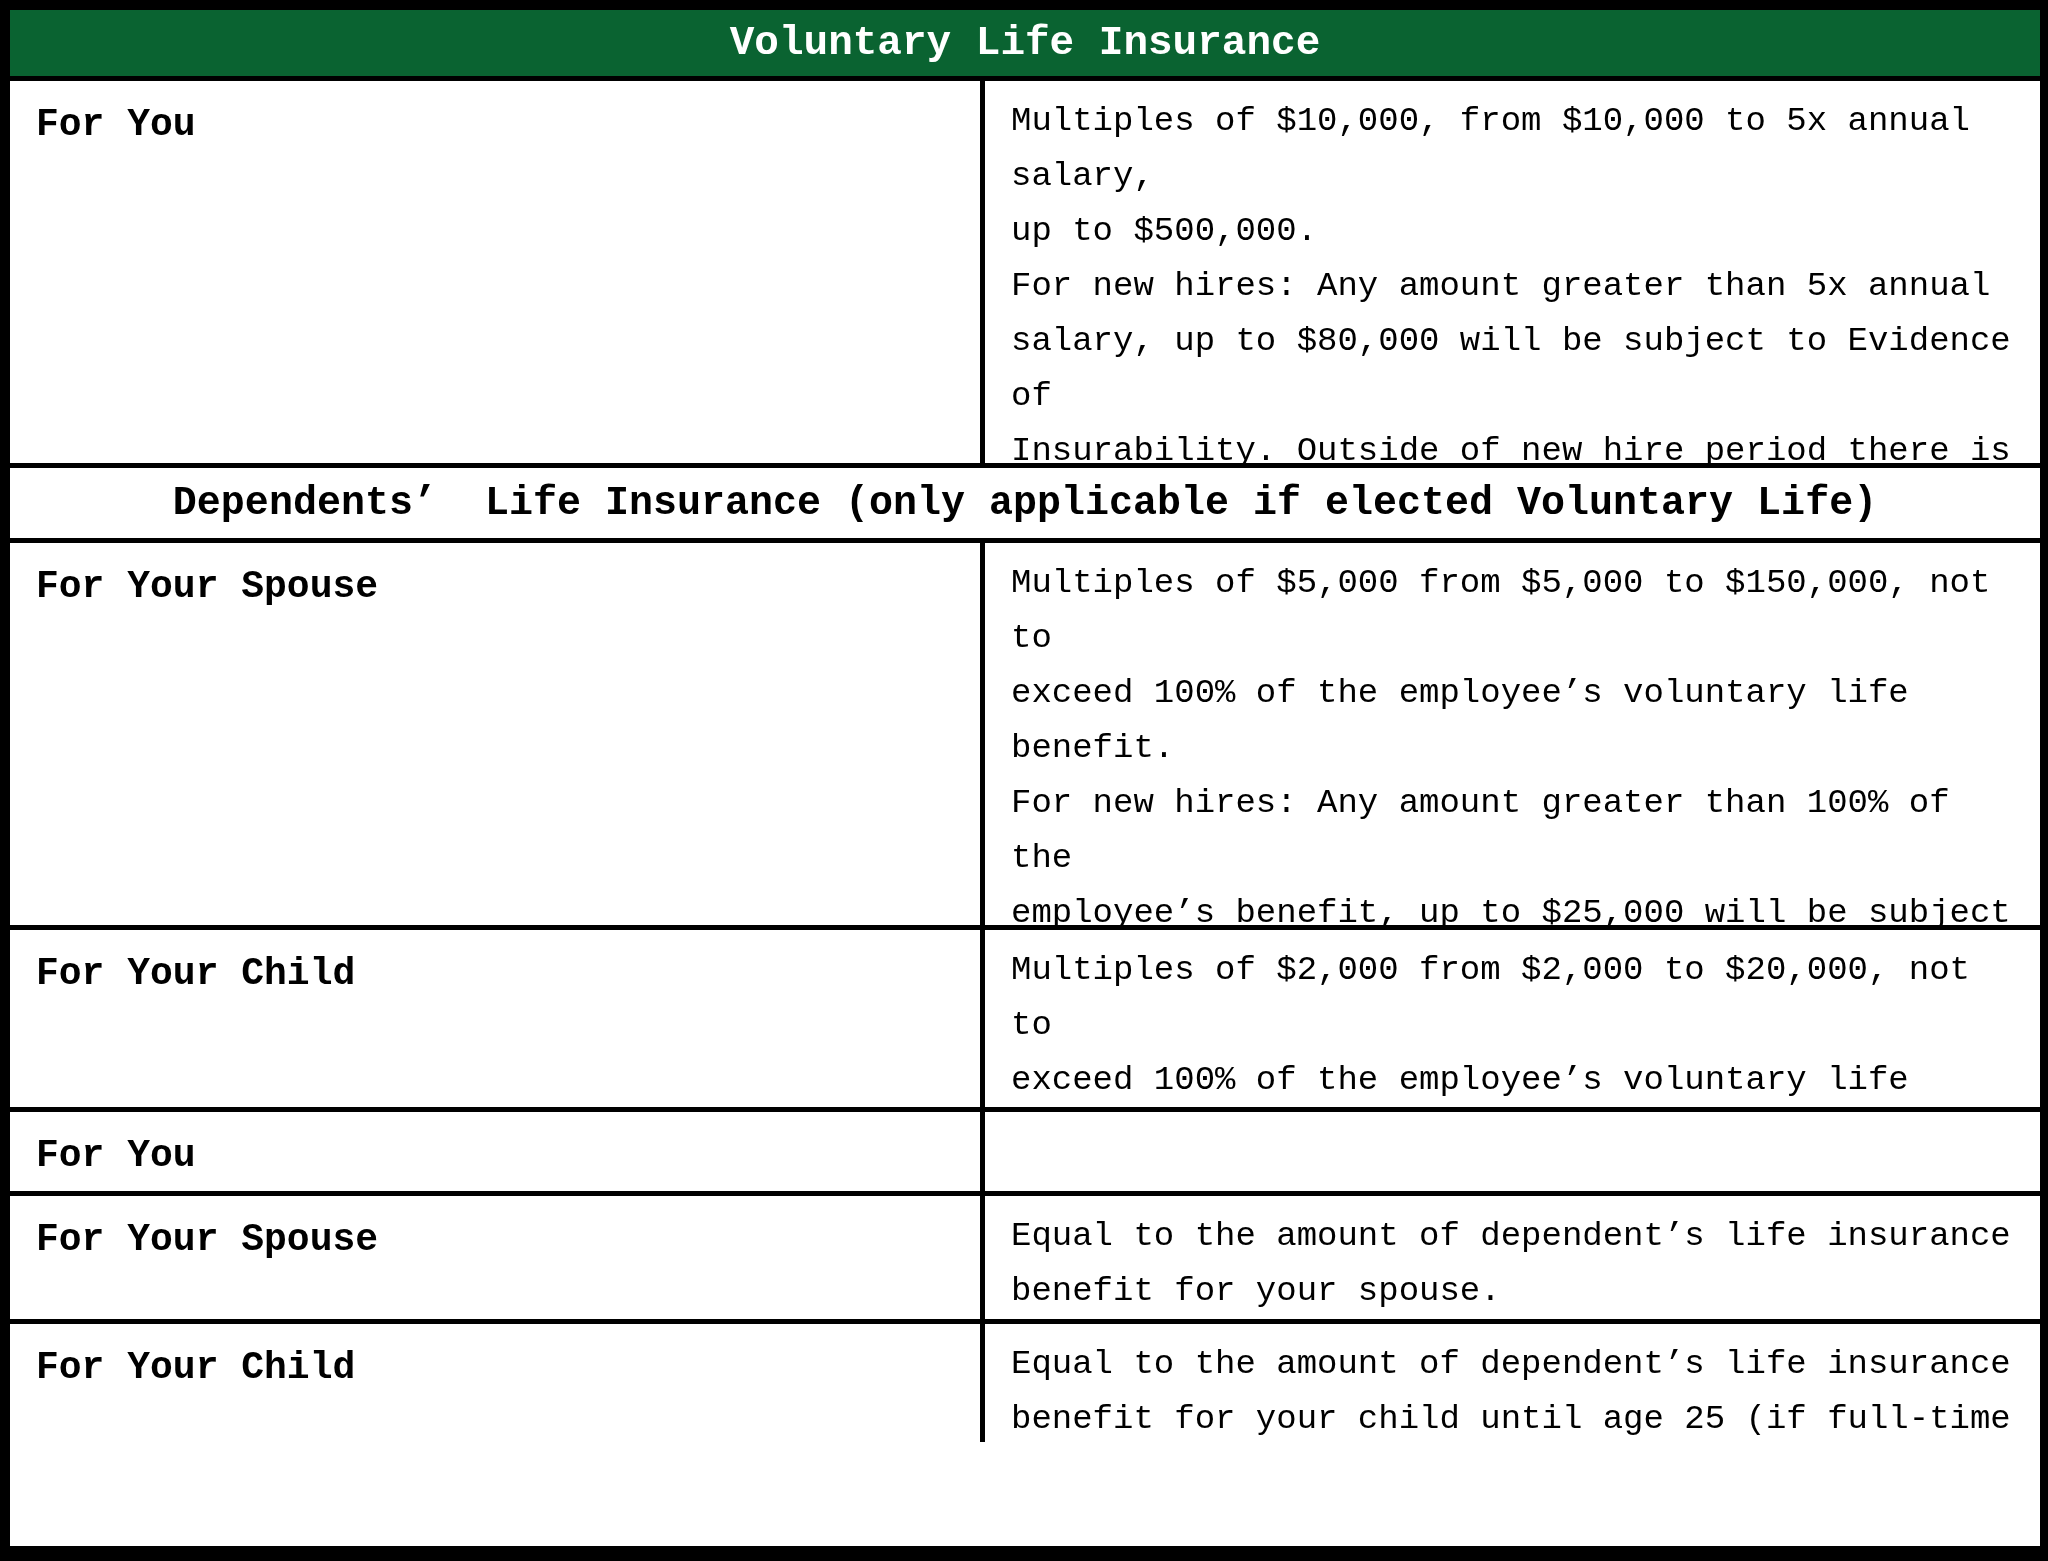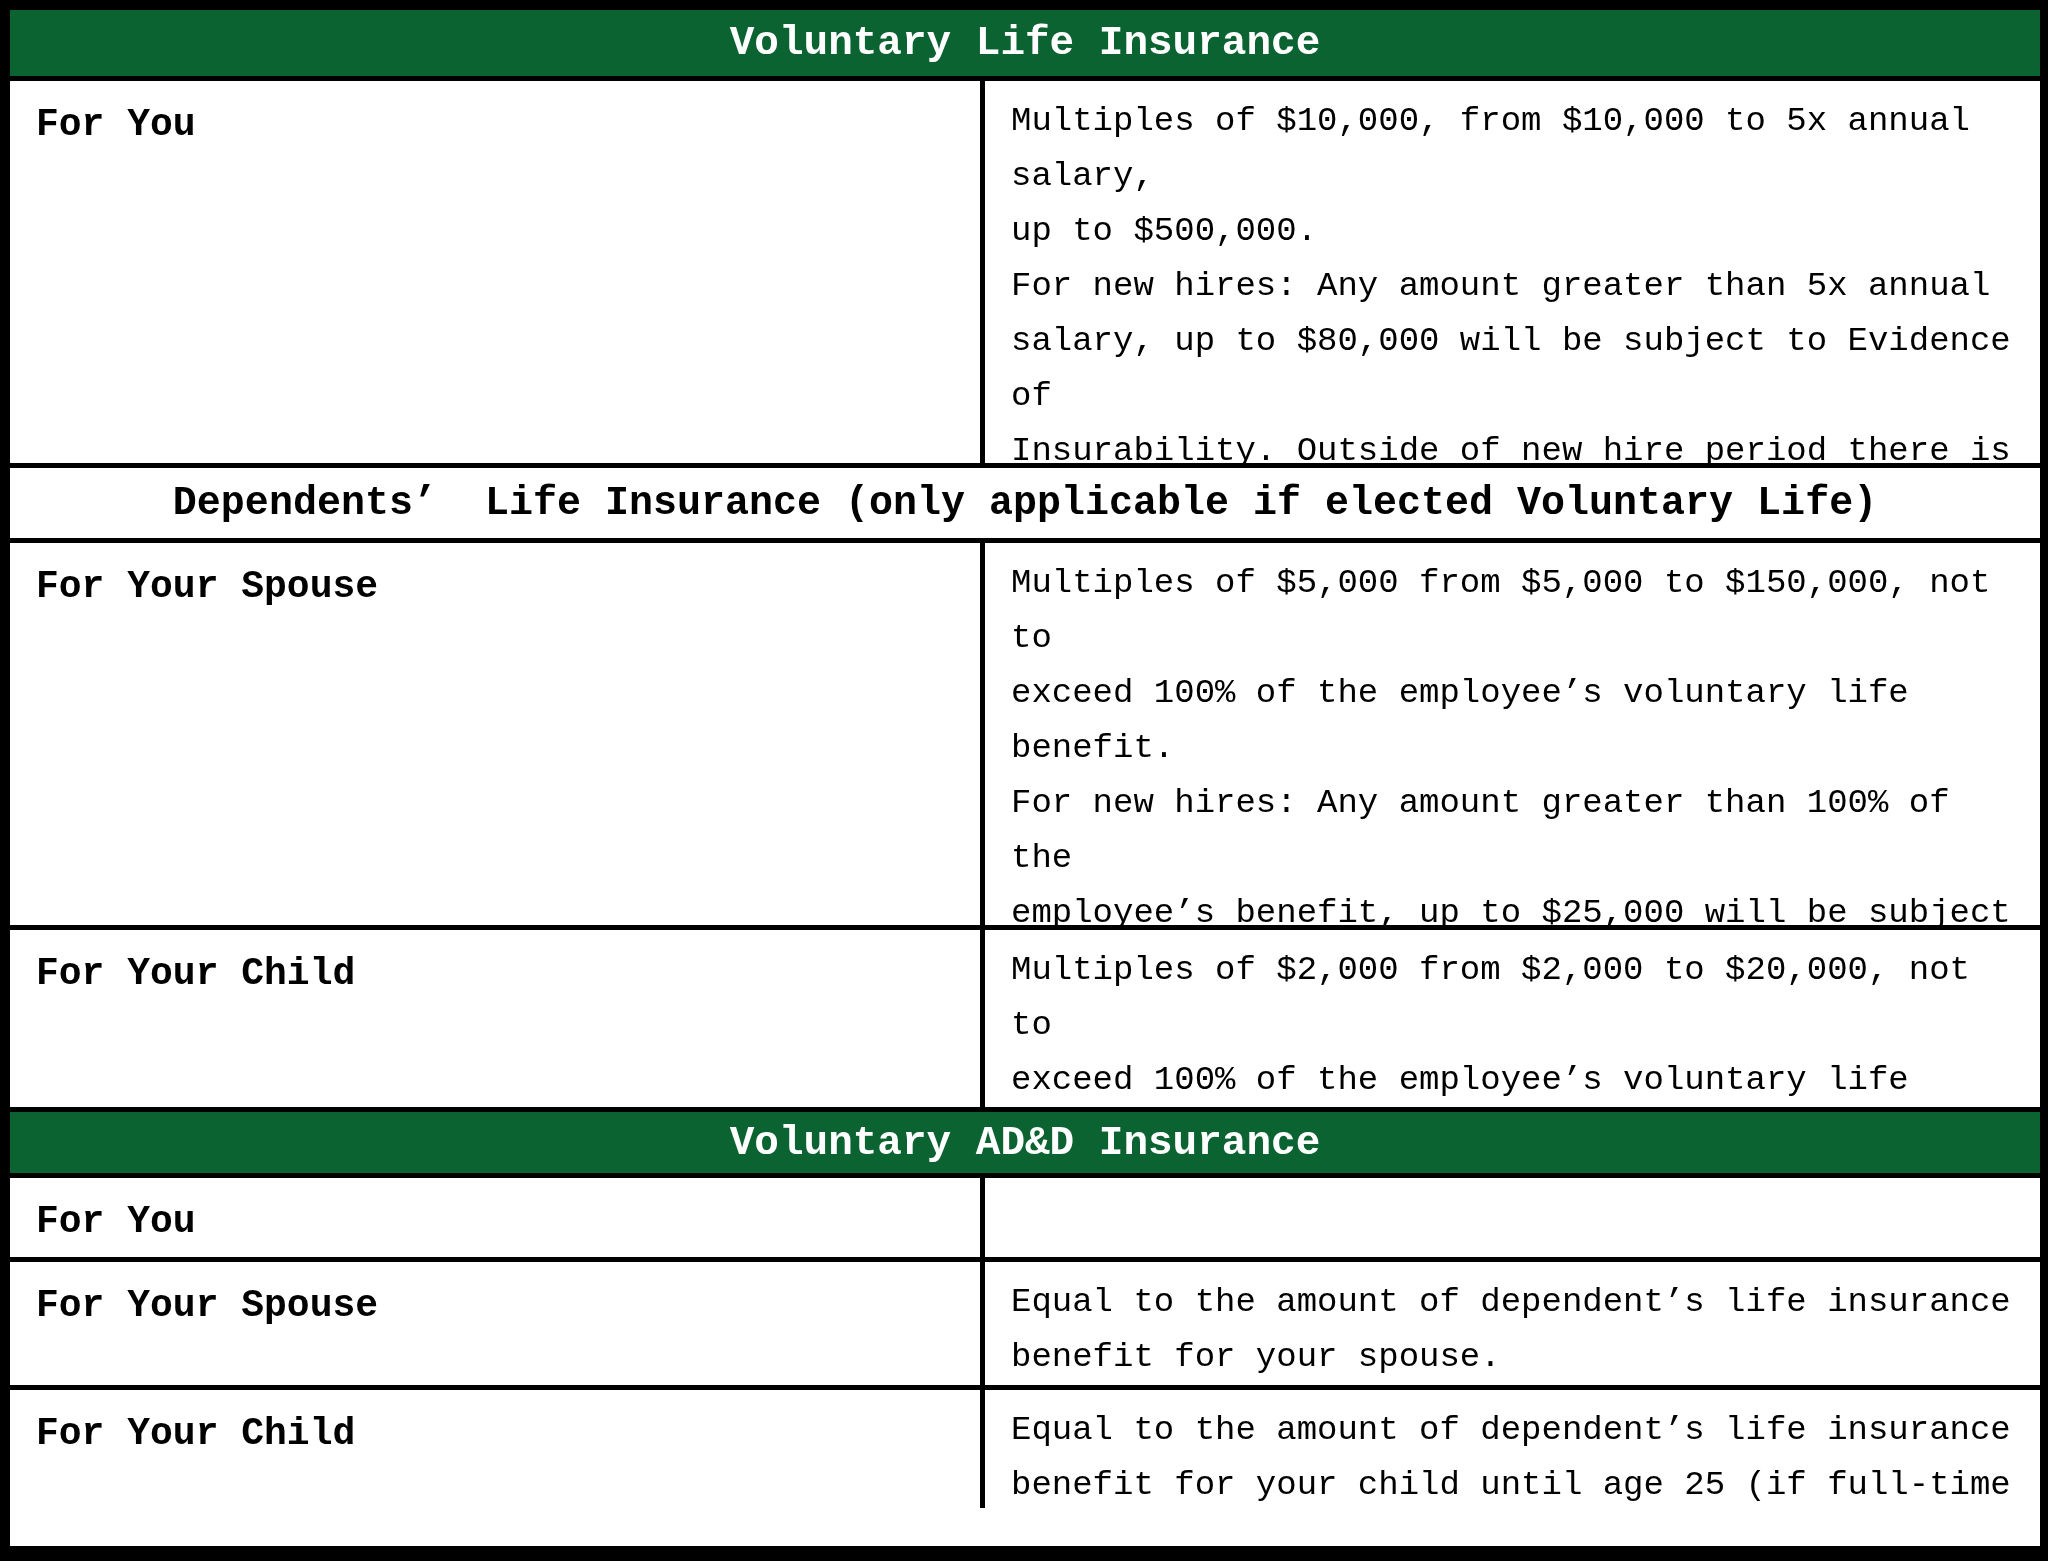--- a/index.html
+++ b/index.html
@@ -124,23 +124,20 @@
 $25,000.</div>
     </div>
 
     <div class="row h-child">
       <div class="cell label">For Your Child</div>
       <div class="cell desc">Multiples of $2,000 from $2,000 to $20,000, not to
 exceed 100% of the employee’s voluntary life benefit
 until age 25 (if full-time student).</div>
     </div>
 
-    <div class="row green-header">
-      <span>Voluntary AD&amp;D Insurance</span>
-    </div>
 
     <div class="row h-one">
       <div class="cell label">For You</div>
     </div>
 
     <div class="row h-two-a">
       <div class="cell label">For Your Spouse</div>
       <div class="cell desc">Equal to the amount of dependent’s life insurance
 benefit for your spouse.</div>
     </div>

